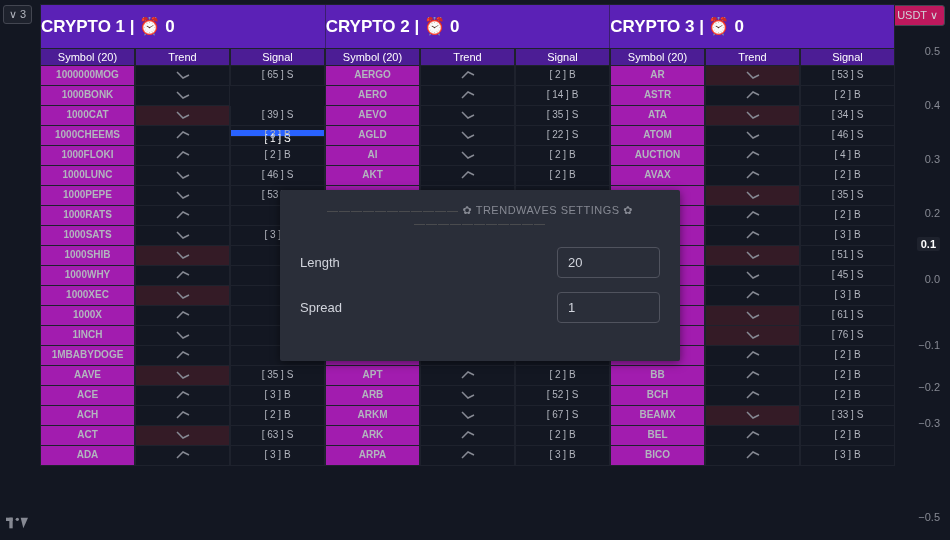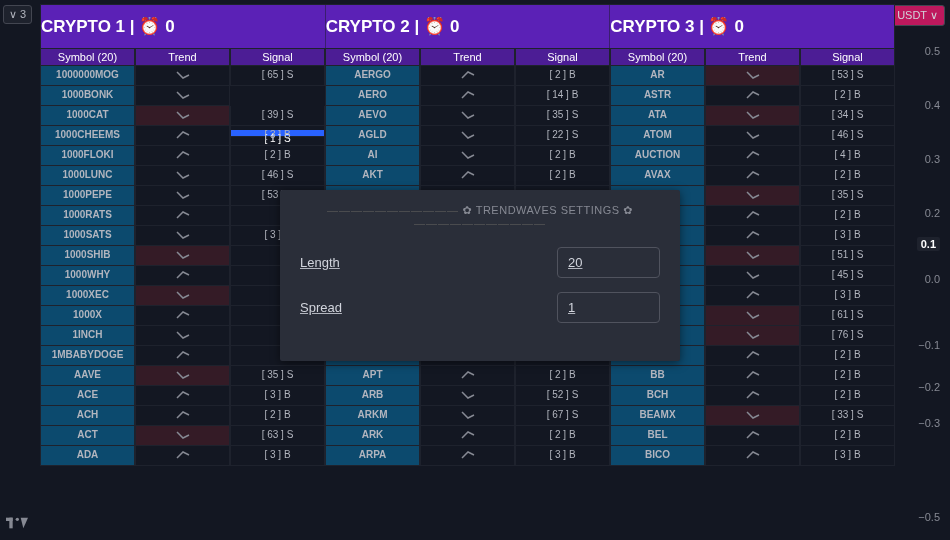--- a/index.html
+++ b/index.html
@@ -16,38 +16,38 @@
   .group-header > div { flex: 1; text-align: left; color: #fff; font-weight: bold; font-size: 17px; padding: 11px 0; border-right: 1px solid #3a1e6e; }
   .group-header > div:last-child { border-right: none; }
 
   .col-header { display: flex; background: #4c1d95; }
   .col-header > div { flex: 1; text-align: center; color: #fff; font-size: 11px; padding: 2px 0; border: 1px solid #1e222d; border-top: none; }
 
   .rows { }
   .row { display: flex; height: 20px; }
   .row > div { flex: 1; text-align: center; padding: 3px 0; border: 1px solid #1e222d; border-top: none; font-size: 10px; position: relative; }
 
-  .sym { background: #0c4a6e; color: #b2b5be; font-weight: bold; font-size: 9px; }
+  .sym { background: #a21caf; color: #b2b5be; font-weight: bold; font-size: 9px; }
   .trend { color: #888; font-size: 14px; line-height: 12px; }
   .trend.up { color: #888; }
   .trend.dn { color: #888; }
   .trend.dn-bg { background: rgba(242,54,69,0.15); }
   .sig { color: #b2b5be; }
   .sig.hl { background: #2962ff; color: #fff; margin-top: 44px; }
 
   .yaxis { position: absolute; top: 35px; right: 4px; bottom: 10px; width: 45px; }
   .yaxis .tick { position: absolute; right: 6px; color: #868993; font-size: 11px; }
   .yaxis .tick.hl { background: #1e222d; color: #fff; font-weight: bold; padding: 1px 4px; border-radius: 2px; }
 
   .tv-logo { position: absolute; bottom: 10px; left: 6px; width: 24px; height: 14px; }
 
   .modal { position: absolute; top: 190px; left: 280px; width: 400px; background: #2a2e39; border-radius: 2px; padding: 14px 20px 22px 20px; box-shadow: 0 2px 10px rgba(0,0,0,0.5); }
   .modal-title { text-align: center; color: #868993; font-size: 11px; margin-bottom: 18px; letter-spacing: 0.5px; }
   .modal-title .dash { color: #555; letter-spacing: 1px; }
-  .modal-row { display: flex; align-items: center; justify-content: space-between; margin-bottom: 14px; text-decoration: underline; }
+  .modal-row { display: flex; align-items: center; justify-content: space-between; margin-bottom: 14px; }
   .modal-row label { color: #d1d4dc; font-size: 13px; }
   .modal-row input { width: 103px; background: #2a2e39; border: 1px solid #50535e; border-radius: 4px; padding: 7px 10px; color: #d1d4dc; font-size: 13px; }
   .gear { font-size: 11px; }
 
   svg.trend-svg { width: 14px; height: 10px; vertical-align: middle; }
 </style>
 </head>
 <body>
 
 <div class="wrap">

